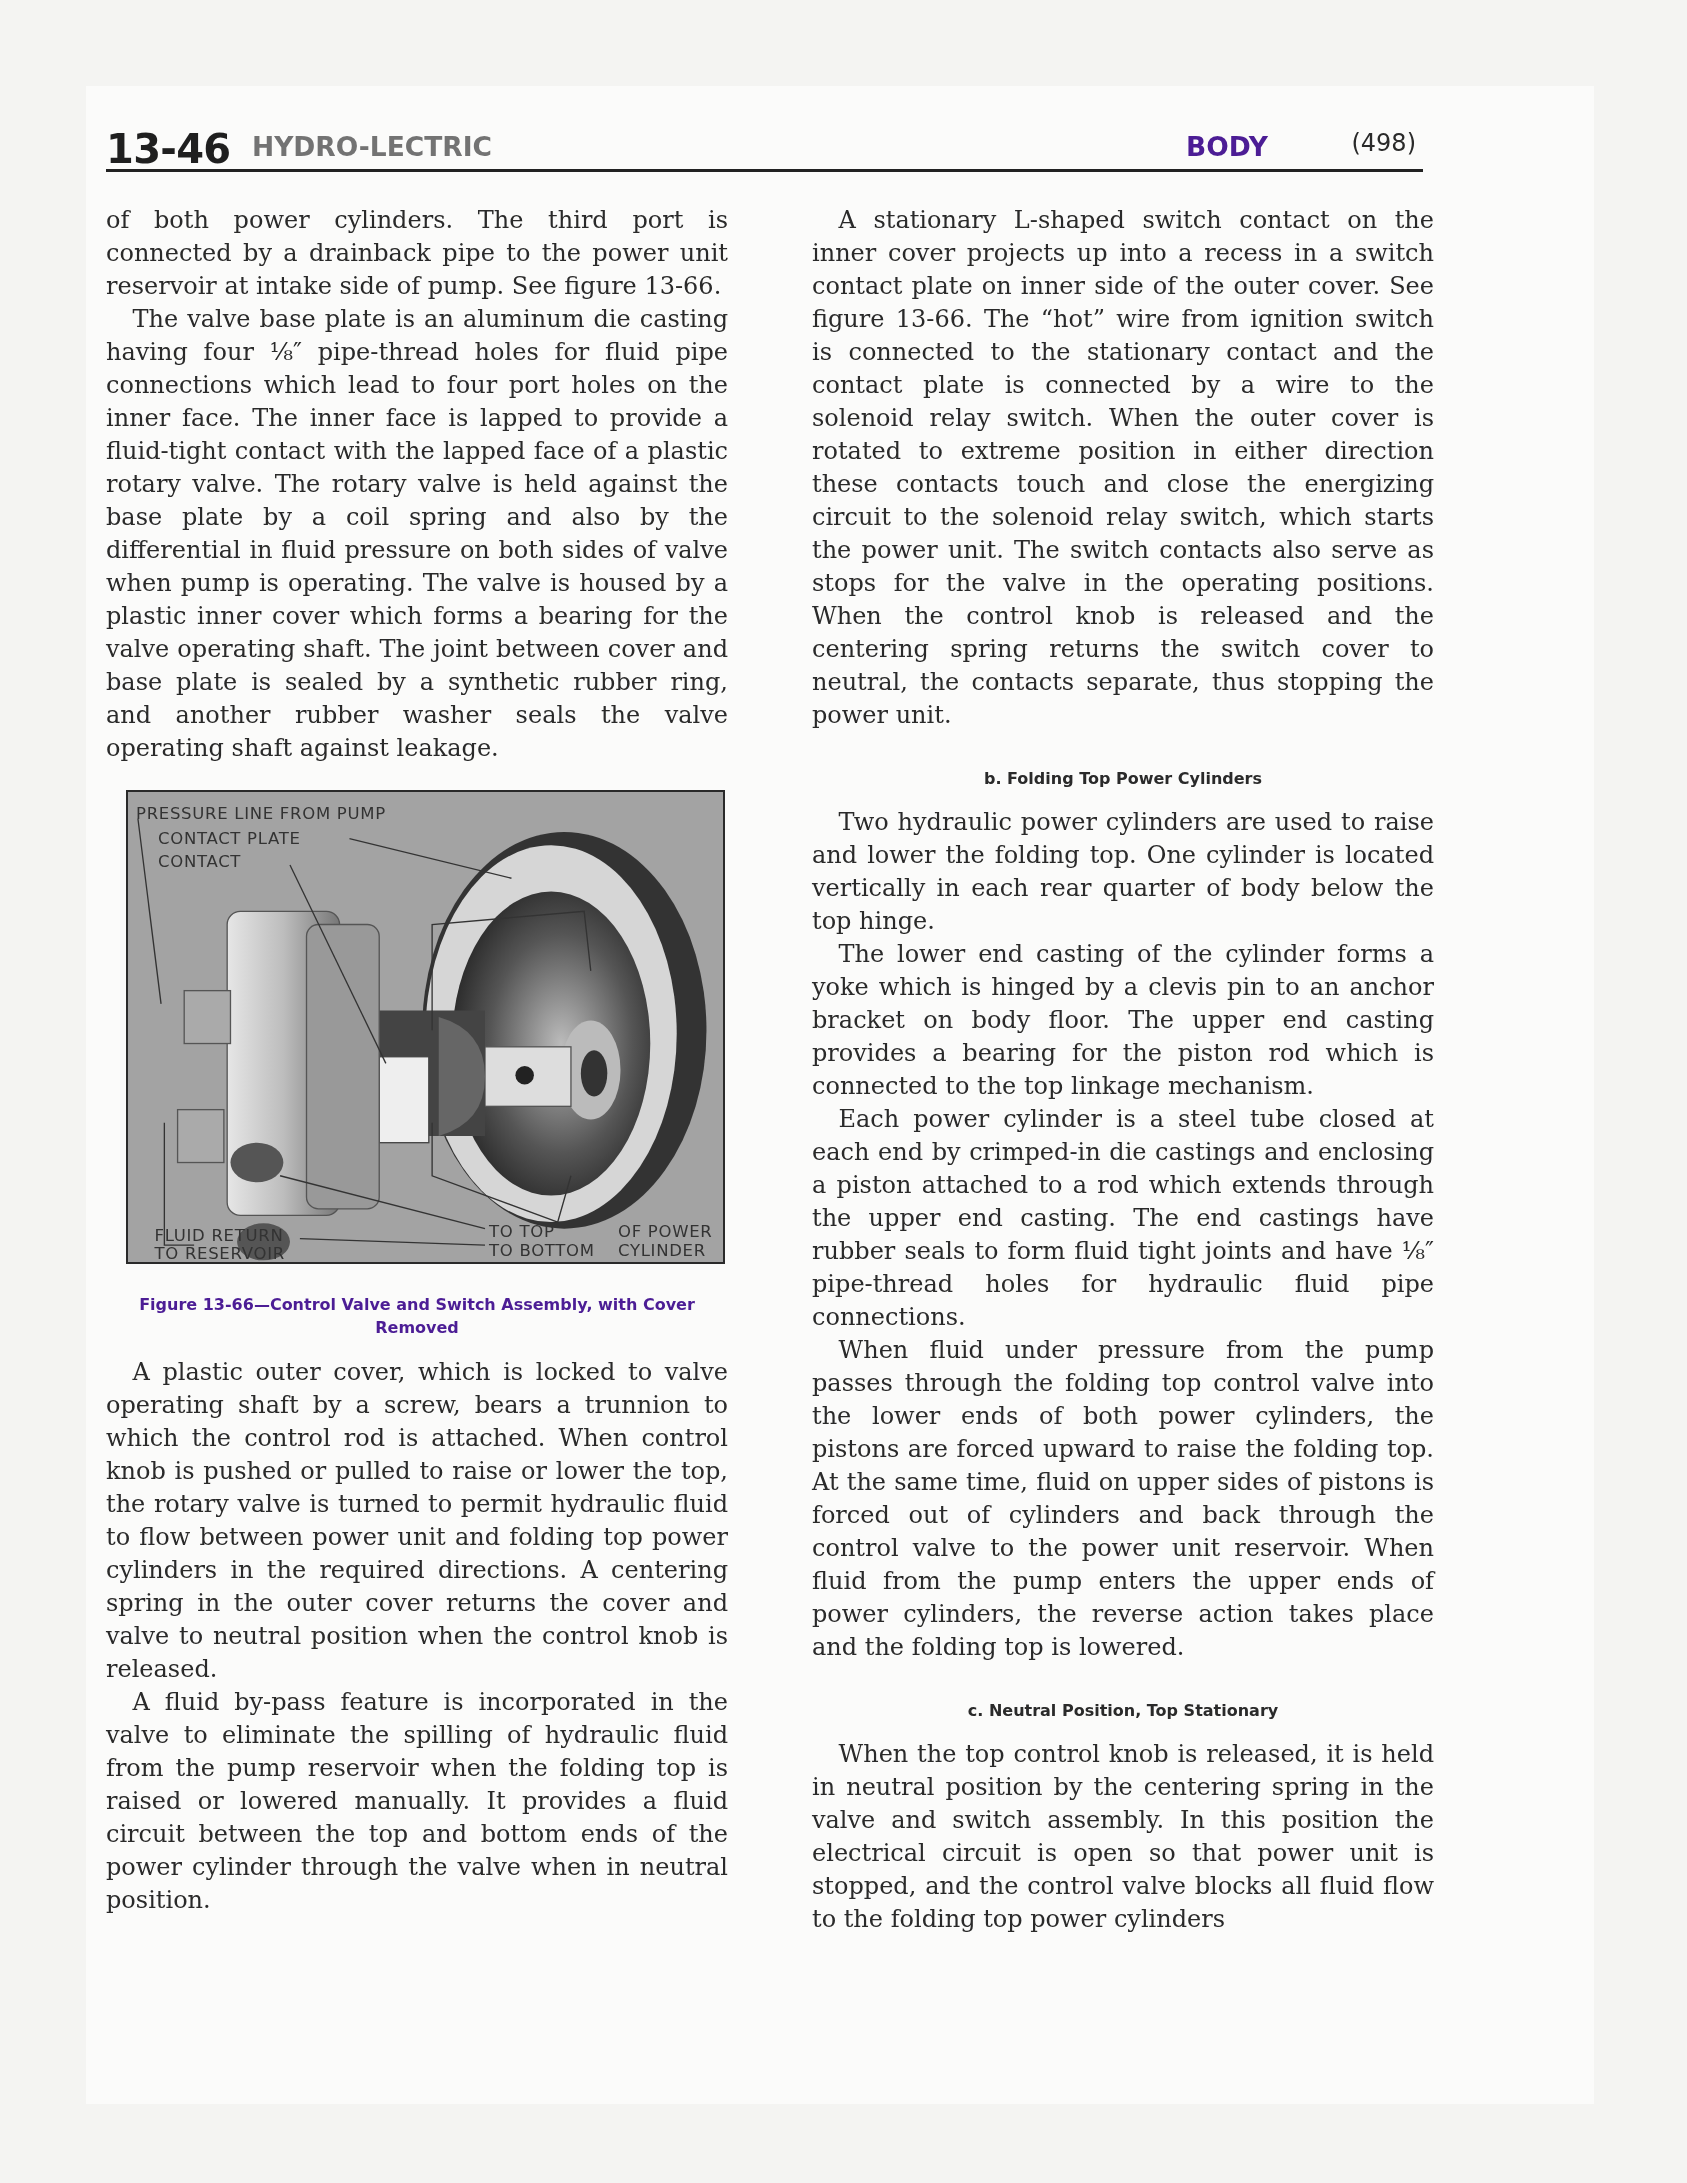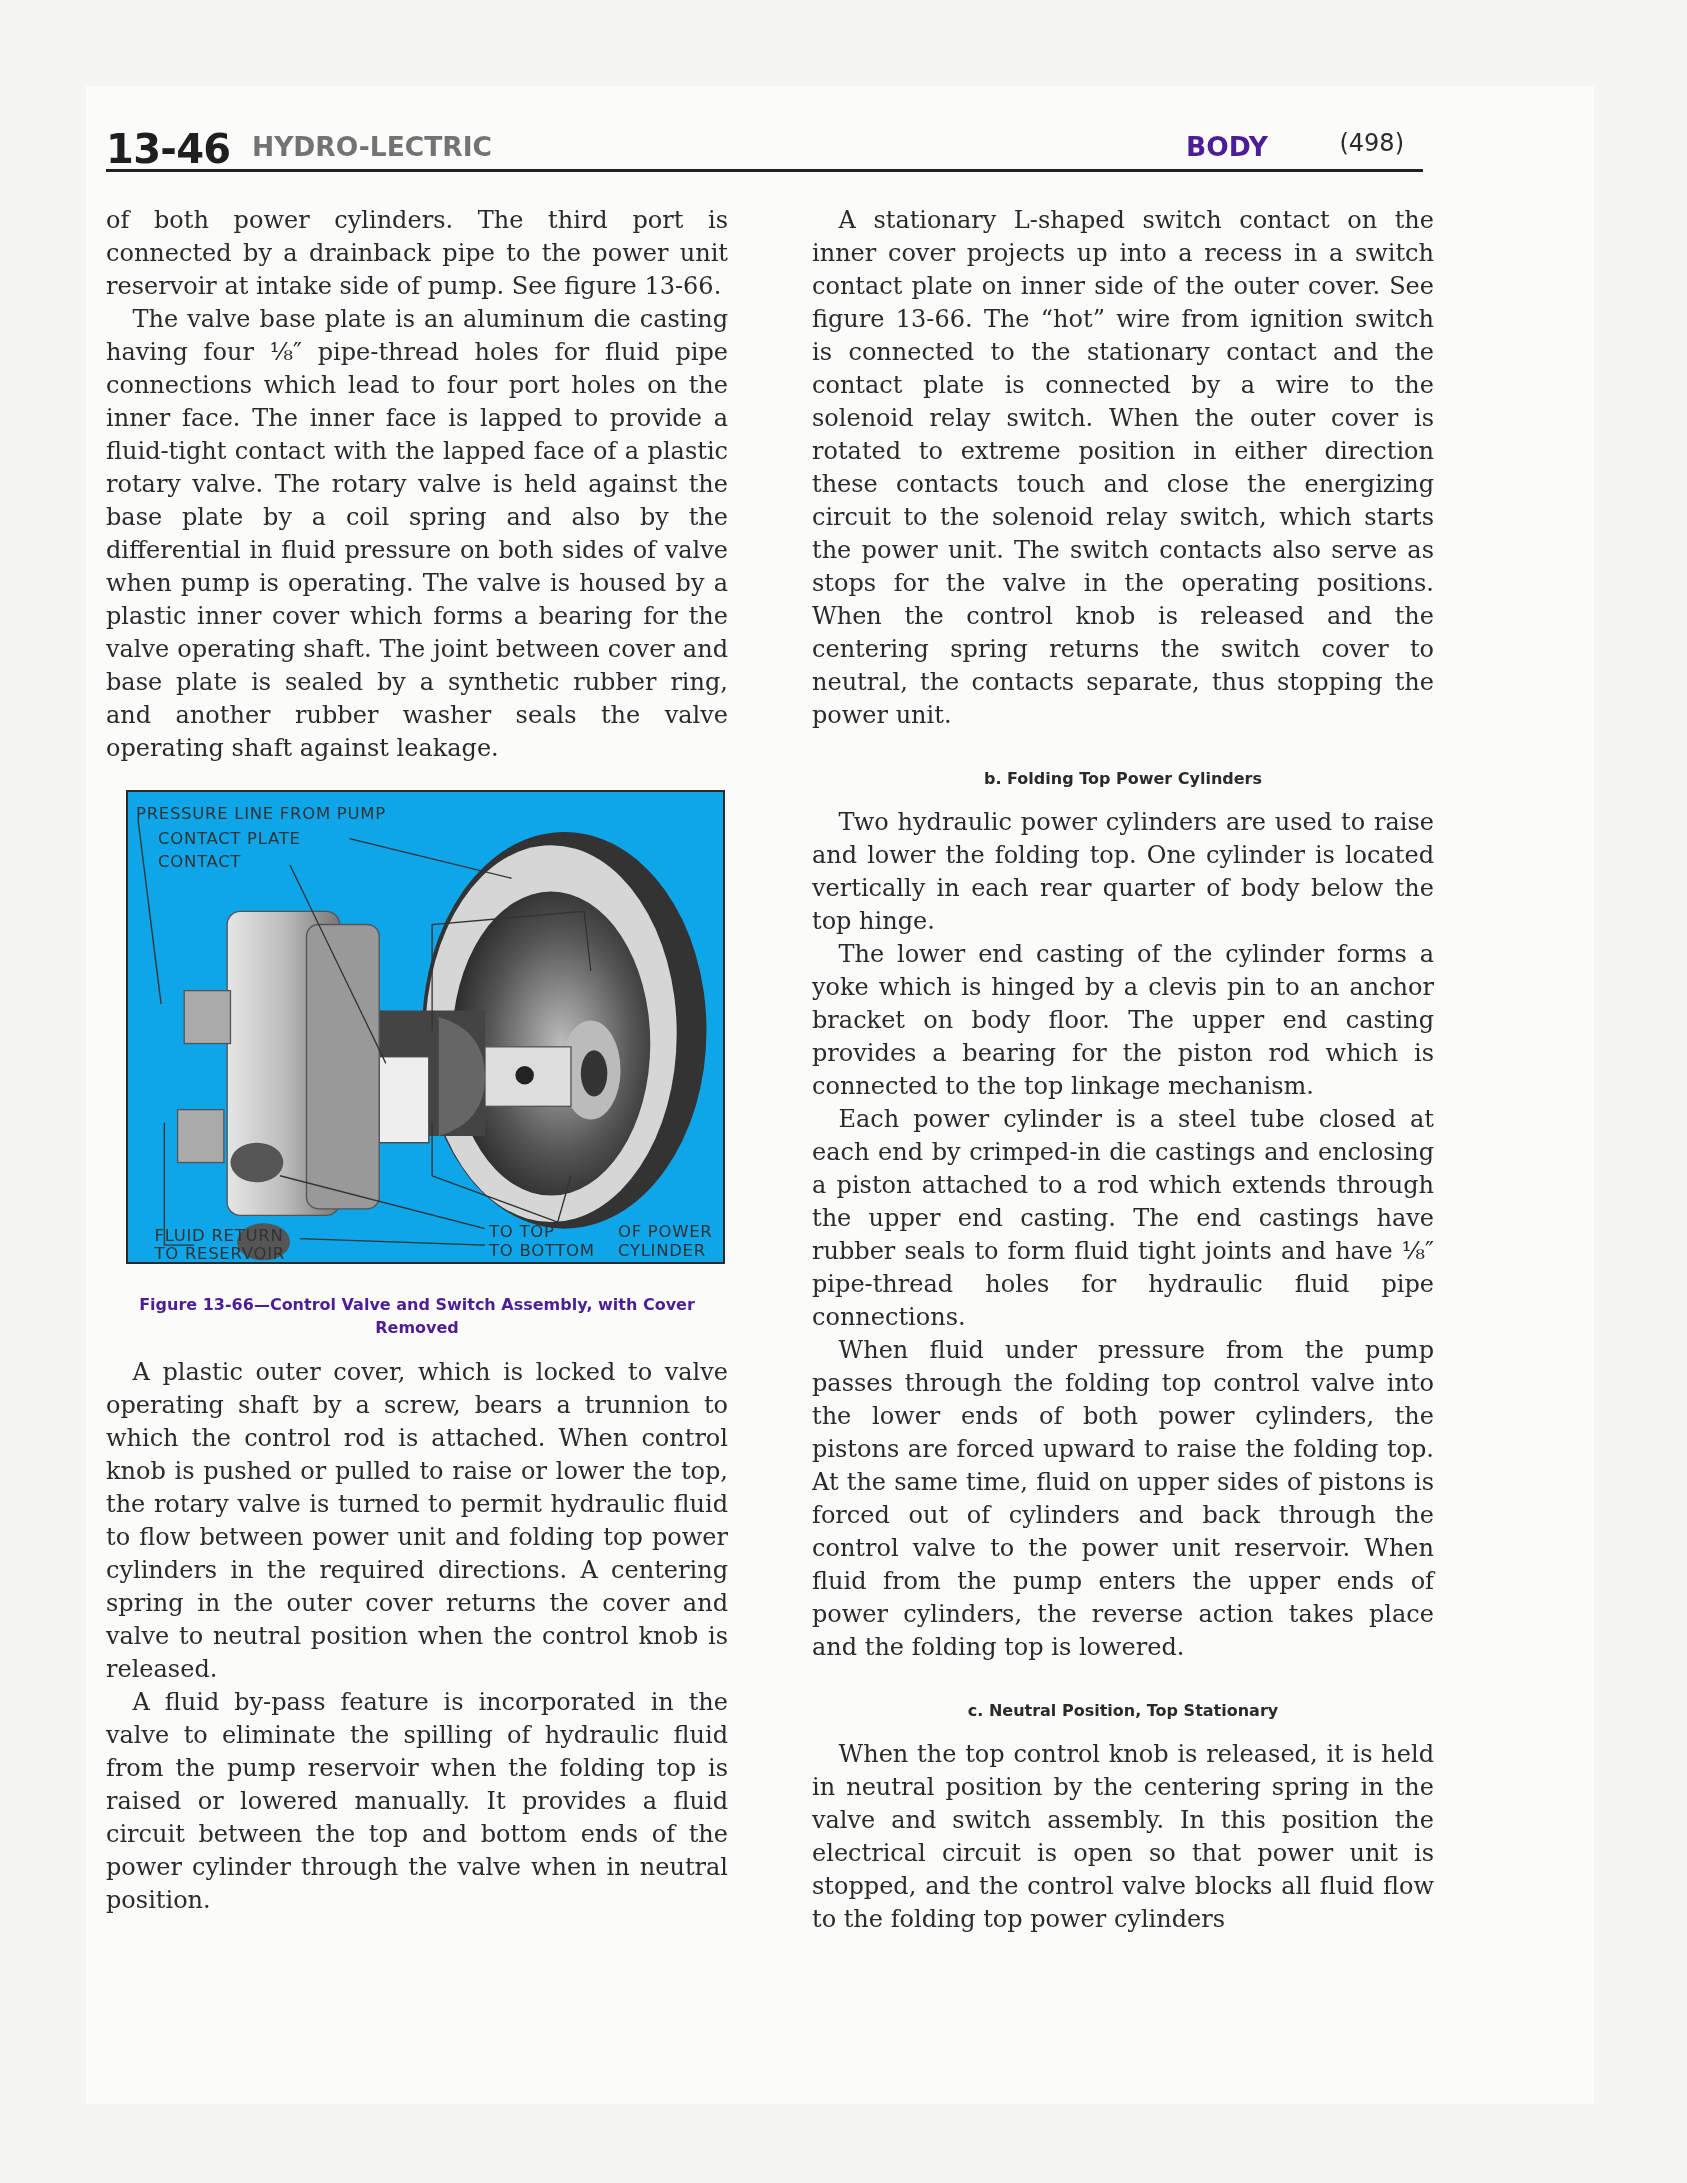--- a/index.html
+++ b/index.html
@@ -28,21 +28,21 @@
     position: absolute; left: 146px; top: 5.3px;
     font-family: "DejaVu Sans", "Liberation Sans", sans-serif;
     font-weight: bold; font-size: 26.5px; color: #737373;
   }
   .hdr-body {
     position: absolute; right: 148px; top: 5.3px;
     font-family: "DejaVu Sans", "Liberation Sans", sans-serif;
     font-weight: bold; font-size: 26.5px; color: #4c1d95;
   }
   .hdr-page {
-    position: absolute; right: 12px; top: 2.6px;
+    position: absolute; right: 0; top: 2.6px;
     font-family: "DejaVu Sans", "Liberation Sans", sans-serif;
     font-size: 24px; color: #2a2a2a;
   }
   .hdr-rule {
     position: absolute; left: 106px; top: 169px; width: 1317px; height: 3.3px;
     background: #222;
   }
   .col {
     position: absolute; top: 204px; width: 622px;
     font-size: 24px; line-height: 33px;
@@ -52,21 +52,21 @@
   .col-right { left: 801px; margin-left: 11px; }
   .col p { margin: 0; text-indent: 26.5px; }
   .col p.noindent { text-indent: 0; }
   .subhead {
     font-family: "DejaVu Sans", "Liberation Sans", sans-serif;
     font-weight: bold; font-size: 16px; line-height: 29px;
     margin: 32px 0 13.2px 0; text-indent: 0; text-align: center;
   }
   .figure {
     position: relative; width: 595px; height: 470px;
-    border: 2px solid #2a2a2a; background: #0ea5e9;
+    border: 2px solid #2a2a2a; background: #a3a3a3;
     margin: 25px 0 0 20px; overflow: hidden;
   }
   .figure .lbl {
     position: absolute;
     font-family: "DejaVu Sans", "Liberation Sans", sans-serif;
     font-size: 16.5px; letter-spacing: 0.7px; color: #333; white-space: nowrap;
   }
   .caption {
     font-family: "DejaVu Sans", "Liberation Sans", sans-serif;
     font-weight: bold; font-size: 16px; line-height: 22.5px;

